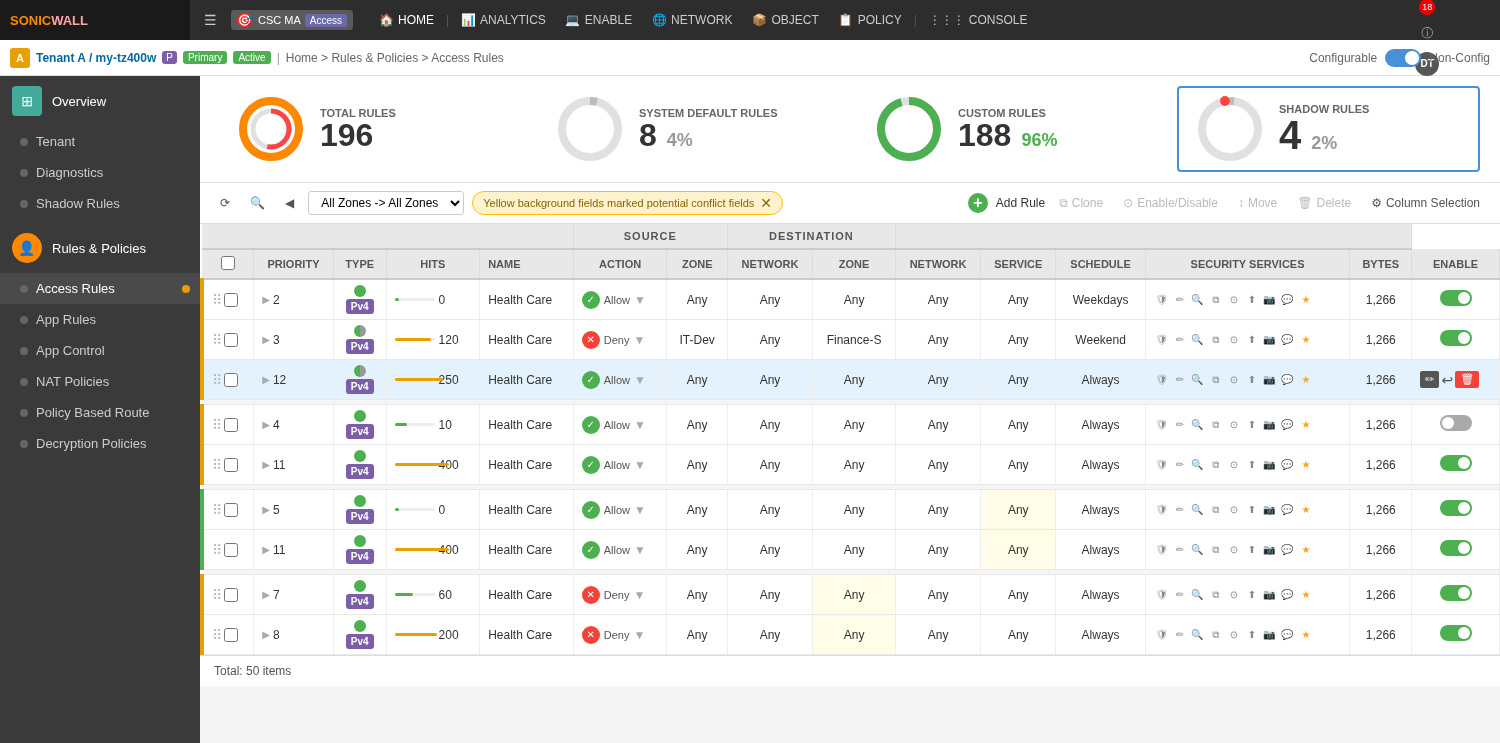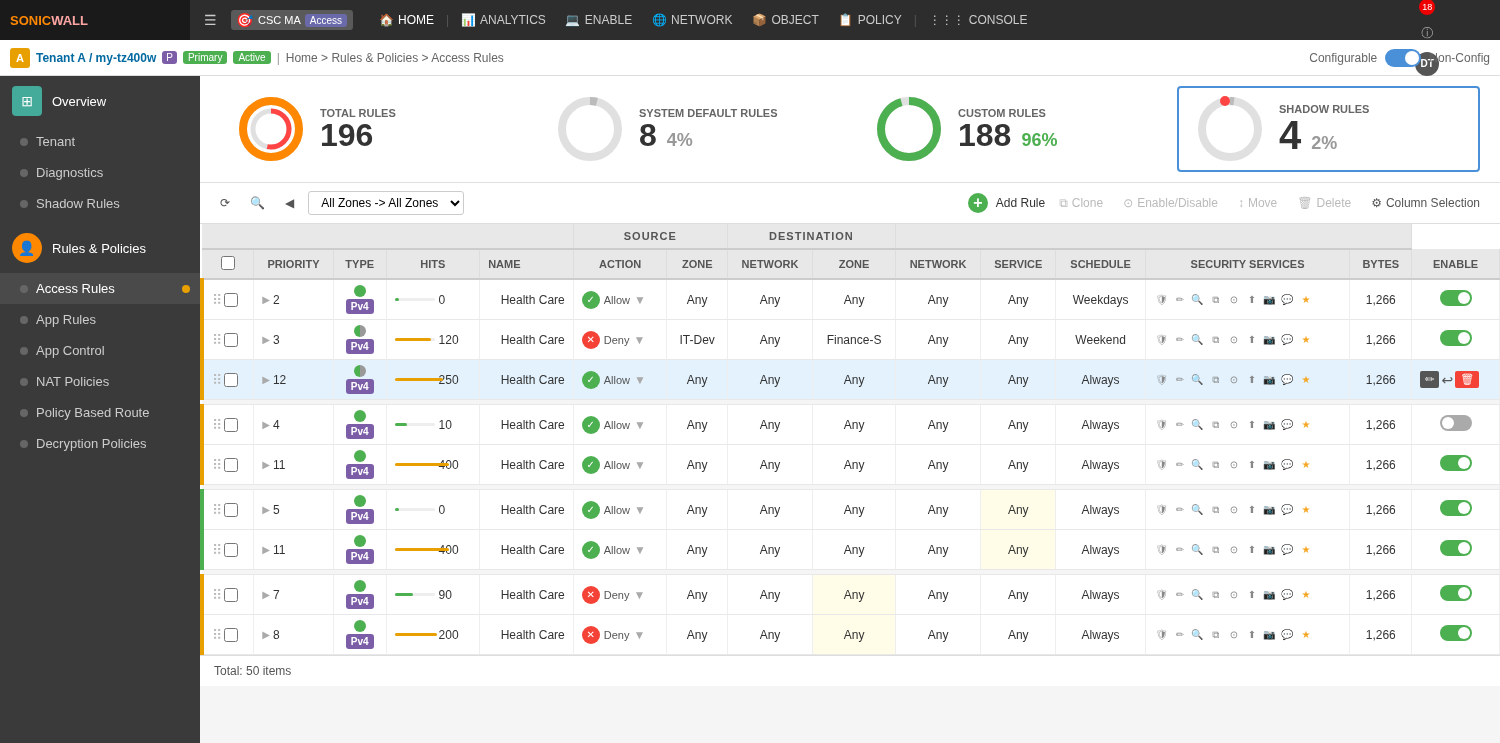--- a/index.html
+++ b/index.html
@@ -146,21 +146,21 @@
 
     
     .rules-table { width: 100%; border-collapse: collapse; background: #fff; }
     .rules-table th {
       background: #e8e8e8; padding: 6px 8px; font-size: 11px; font-weight: bold; color: #555; text-transform: uppercase; border-bottom: 2px solid #ccc; border-right: 1px solid #ddd; text-align: center;
     }
     .rules-table th.left { text-align: left; }
     .rules-table td {
       padding: 5px 8px; border-bottom: 1px solid #e8e8e8; border-right: 1px solid #eee; font-size: 12px; text-align: center; vertical-align: middle;
     }
-    .rules-table td.left { text-align: right; }
+    .rules-table td.left { text-align: left; }
 
     .action-allow { background: #4caf50; border-radius: 50%; width: 18px; height: 18px; display: inline-flex; align-items: center; justify-content: center; color: #fff; font-size: 10px; }
     .action-deny { background: #f44336; border-radius: 50%; width: 18px; height: 18px; display: inline-flex; align-items: center; justify-content: center; color: #fff; font-size: 10px; }
     .action-text { font-size: 11px; color: #555; }
 
     .type-badge { border-radius: 3px; padding: 2px 5px; font-size: 10px; font-weight: bold; color: #fff; }
     .type-ipv4 { background: #7b5ea7; }
 
     .status-circle { width: 12px; height: 12px; border-radius: 50%; display: inline-block; }
     .status-green { background: #4caf50; }
@@ -363,20 +363,24 @@
       </div>
     </div>
 
     <div class="toolbar">
       <button class="toolbar-btn">⟳</button>
       <button class="toolbar-btn">🔍</button>
       <button class="toolbar-btn">◀</button>
       <select class="zone-selector">
         <option>All Zones -&gt; All Zones</option>
       </select>
+      <div class="alert-pill">
+        <span>Yellow background fields marked potential conflict fields</span>
+        <span class="alert-close">✕</span>
+      </div>
       <button class="toolbar-btn ml-auto" style="background:#4caf50;color:#fff;border-radius:50%;width:20px;height:20px;padding:0;display:flex;align-items:center;justify-content:center;font-size:16px;font-weight:bold;">+</button>
       <span style="color:#333;font-size:12px;">Add Rule</span>
       <button class="toolbar-btn disabled">
         <span>⧉</span>
         <span>Clone</span>
       </button>
       <button class="toolbar-btn disabled">
         <span>⊙</span>
         <span>Enable/Disable</span>
       </button>
@@ -985,21 +989,21 @@
       <div style="display:flex;flex-direction:column;align-items:center;gap:2px;">
         <span class="status-circle status-green"></span>
         <span class="type-badge type-ipv4">Pv4</span>
       </div>
     </td>
     <td>
       <div class="hits-bar">
         <div style="width:40px;height:3px;background:#eee;border-radius:2px;position:relative;">
           <div style="width:18px;height:3px;background:#4caf50;border-radius:2px;"></div>
         </div>
-        <span>90</span>
+        <span>60</span>
       </div>
     </td>
     <td class="left">
       <span>Health Care</span>
     </td>
     <td>
       <div style="display:flex;align-items:center;gap:4px;">
         <span class="action-deny">✕</span>
         <span class="action-text">Deny</span>
         <span style="color:#aaa;cursor:pointer;">▼</span>

